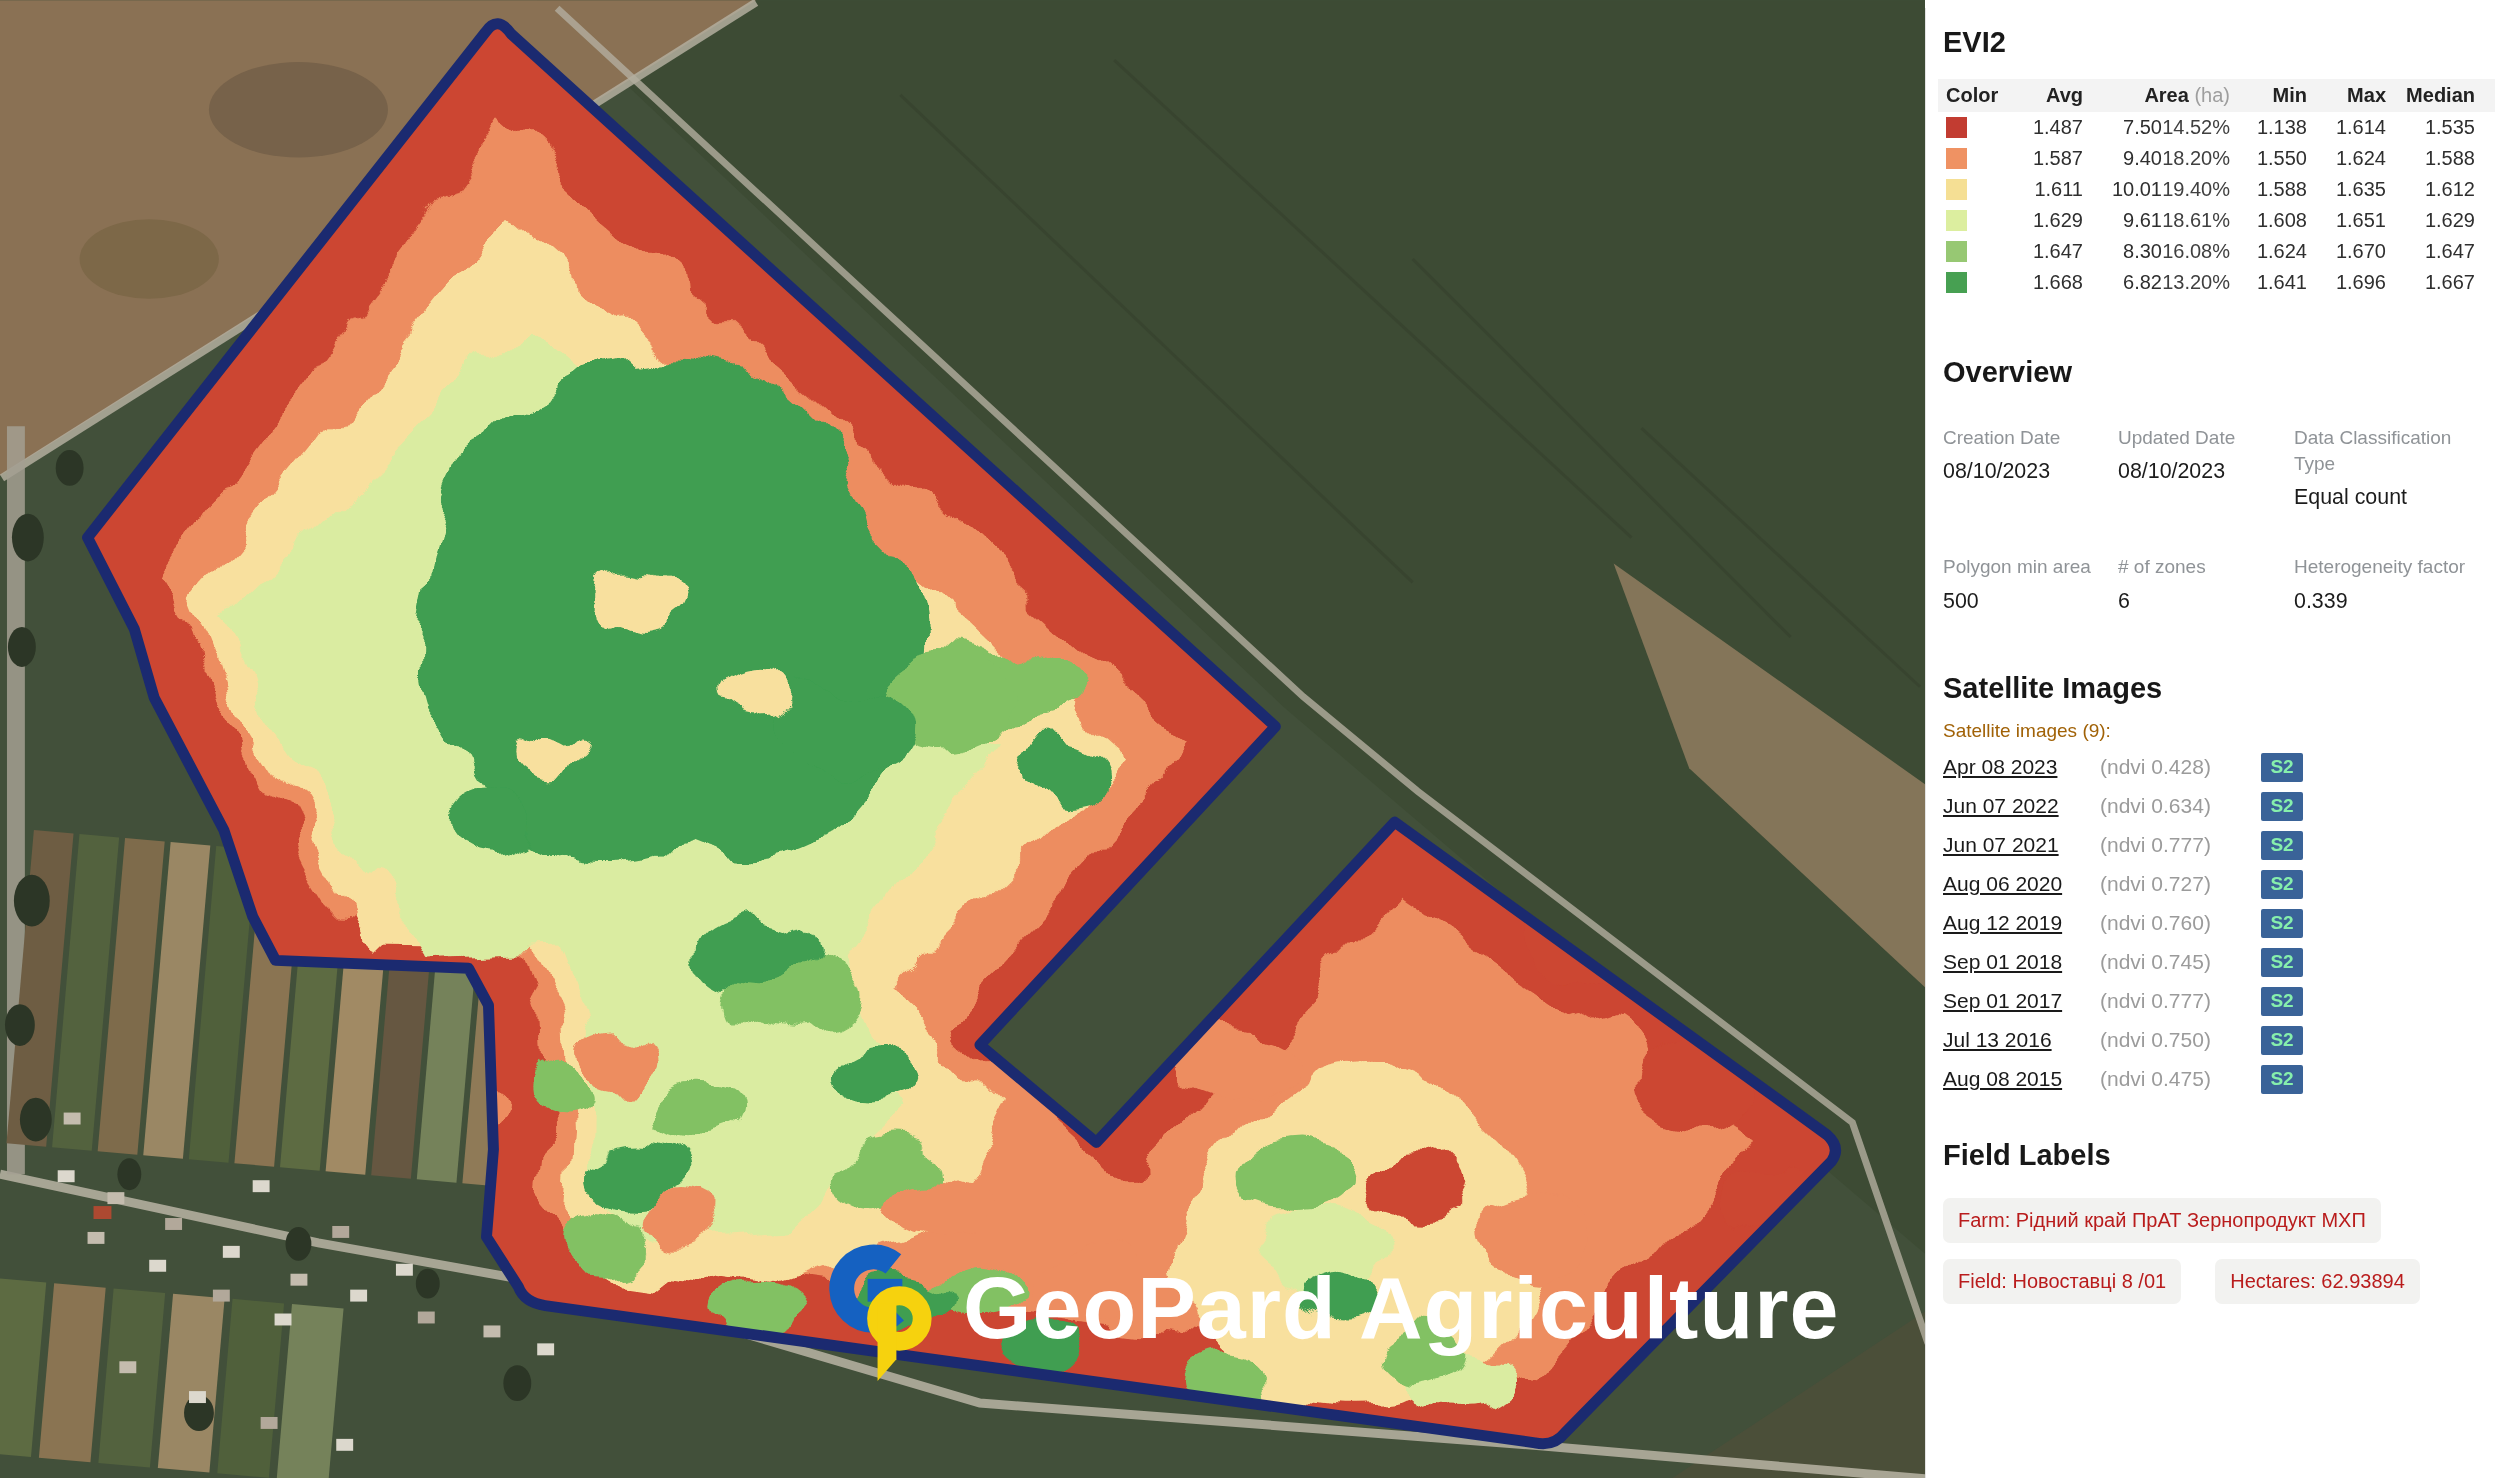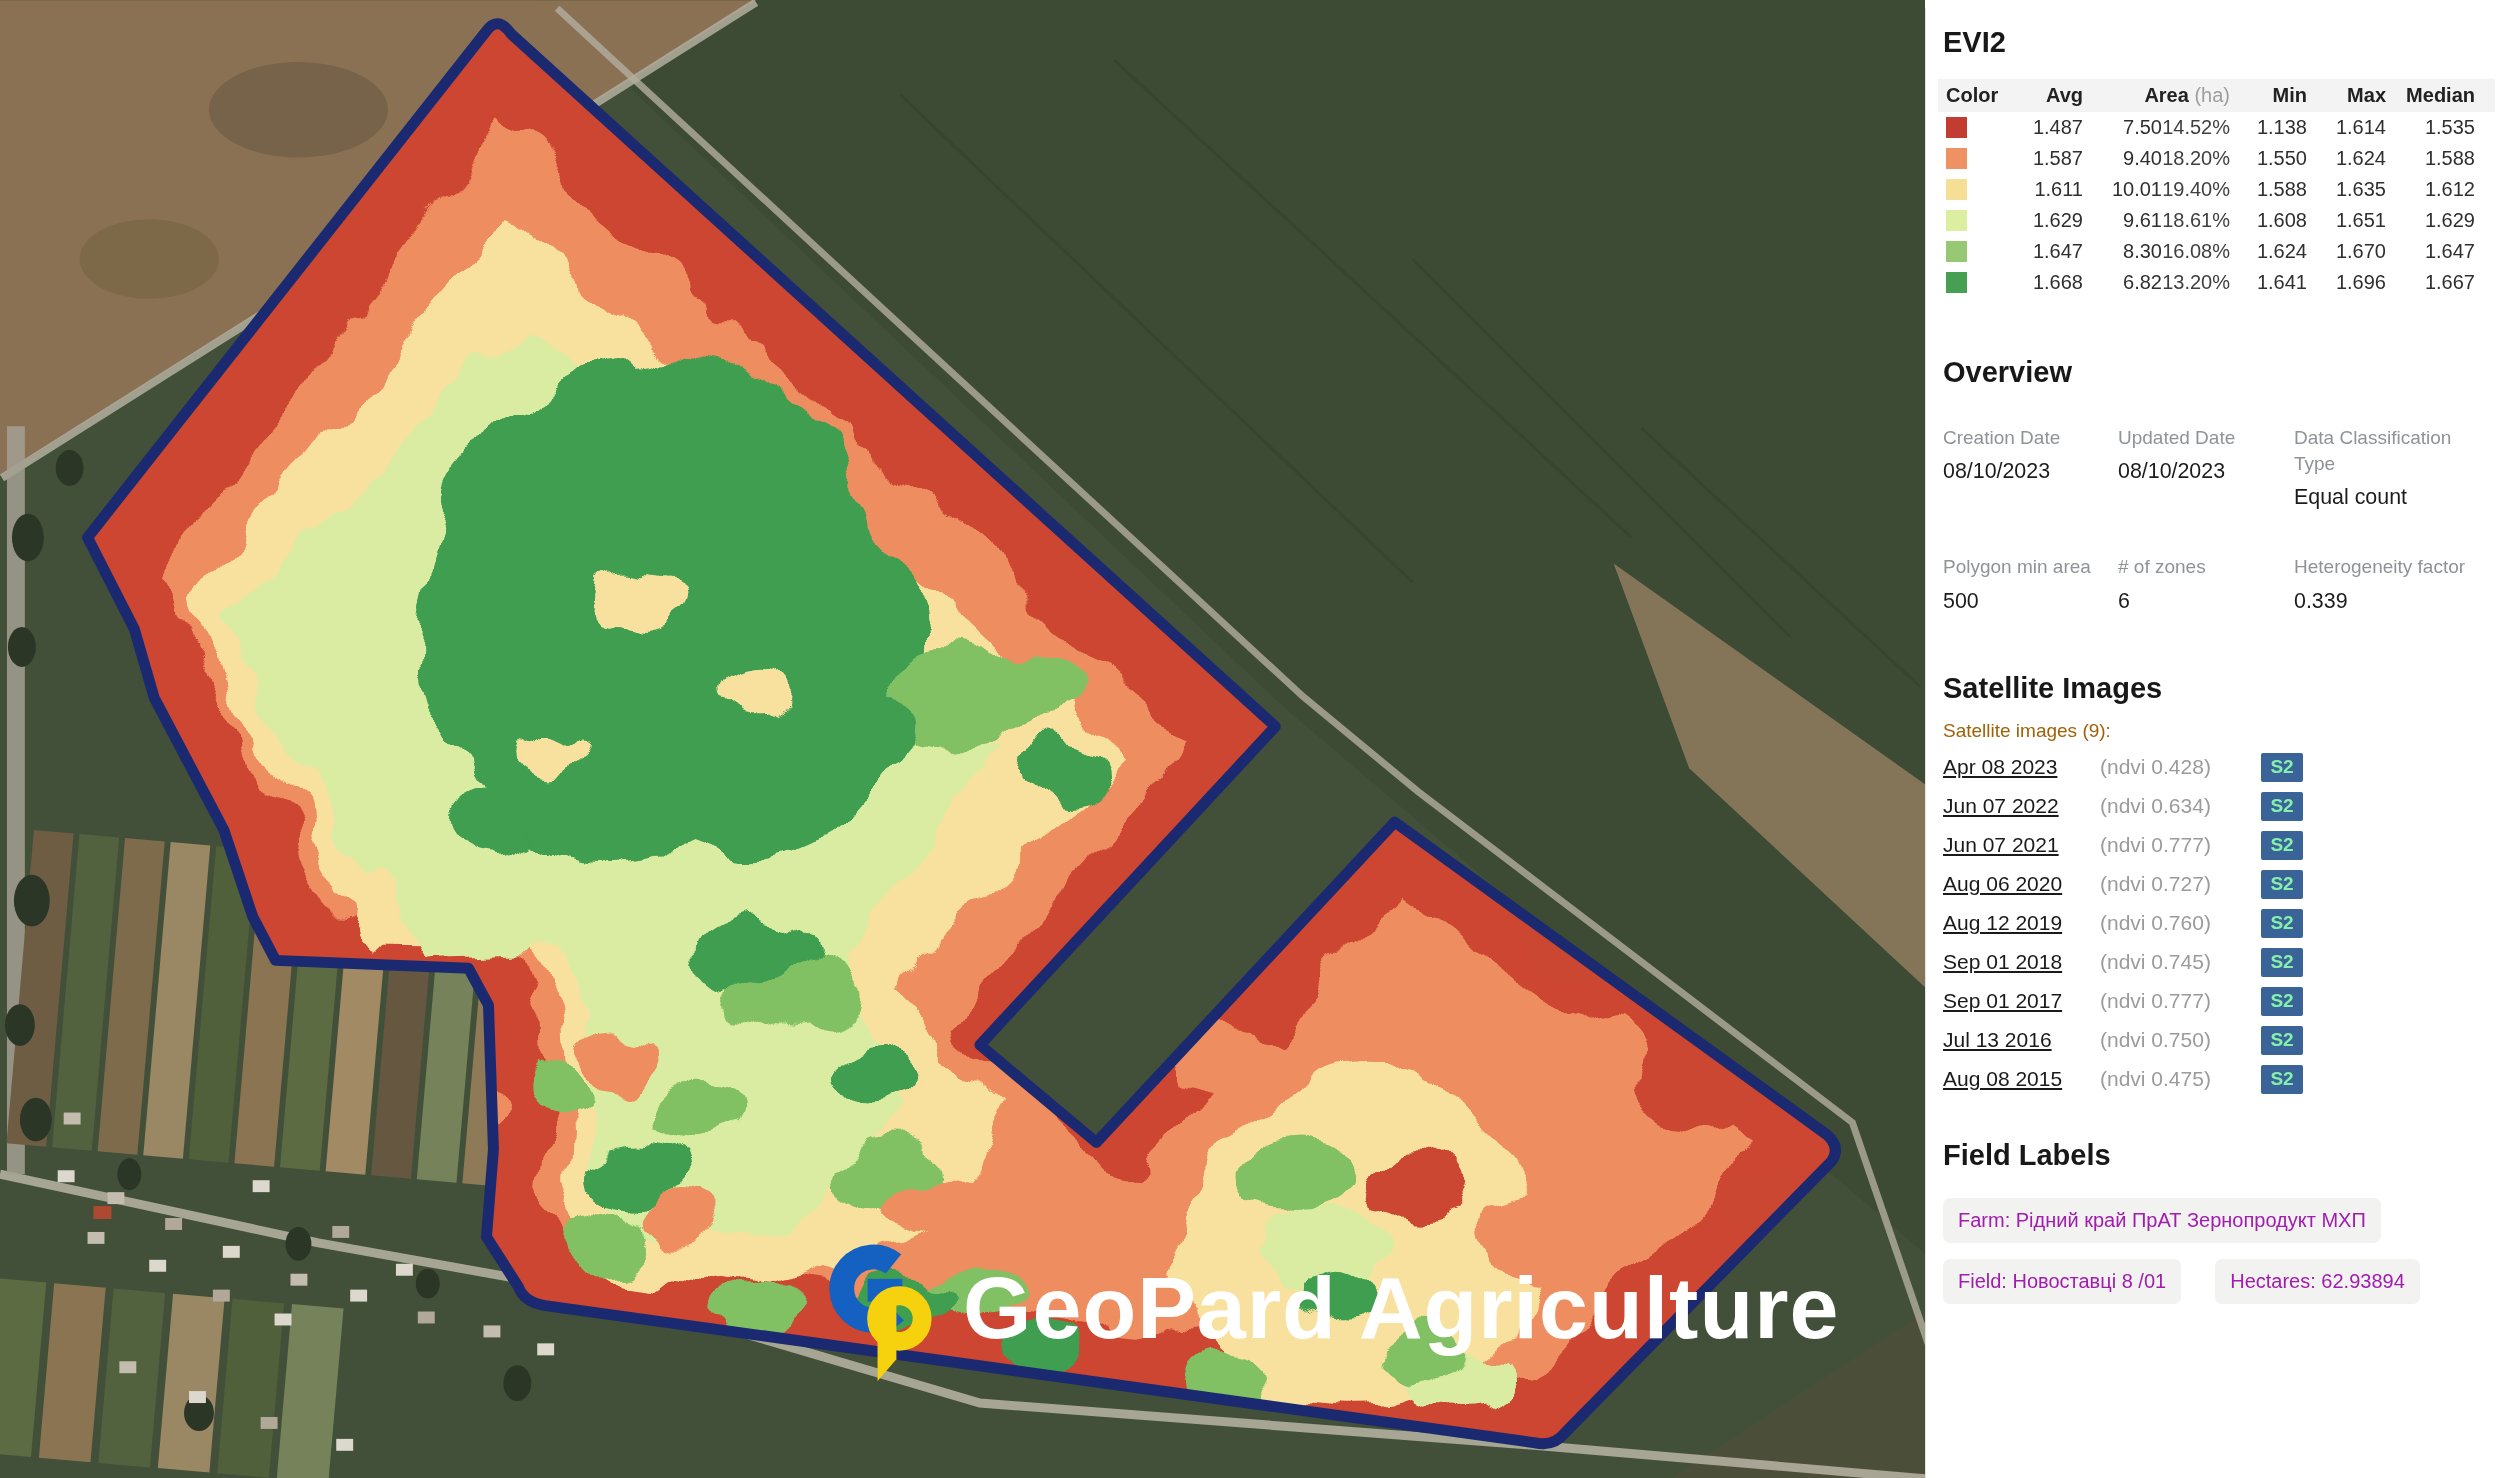--- a/index.html
+++ b/index.html
@@ -36,21 +36,21 @@
   .ov-value{font-size:21.4px;color:#1c1c1c;margin-top:8px;}
   
   .sat-count{font-size:19px;color:#a16207;margin:15px 0 0 17px;}
   .sat-list{margin:6px 0 0 17px;}
   .sat-item{display:flex;align-items:center;height:39px;}
   .sat-date{width:149px;font-size:21px;color:#1a1a1a;text-decoration:underline;cursor:pointer;}
   .sat-ndvi{width:161px;font-size:21px;color:#9b9b9b;margin-left:8px;}
   .sat-badge{width:42px;height:29px;border-radius:2px;color:#86efac;font-size:19px;font-weight:bold;display:flex;align-items:center;justify-content:center;cursor:pointer;}
   
   .chips{margin:26px 17px 0 17px;}
-  .chip{display:inline-block;background:#f2f2f0;border-radius:7px;padding:11px 15px;font-size:20px;color:#a21caf;white-space:nowrap;}
+  .chip{display:inline-block;background:#f2f2f0;border-radius:7px;padding:11px 15px;font-size:20px;color:#b91c1c;white-space:nowrap;}
   .chip-row{margin-top:16px;display:flex;gap:34px;}
 </style>
 </head>
 <body>
 
 <div class="stage">
 
   <div class="map">
     <svg width="1925" height="1479" viewBox="0 0 1935 1486">
       <defs>

